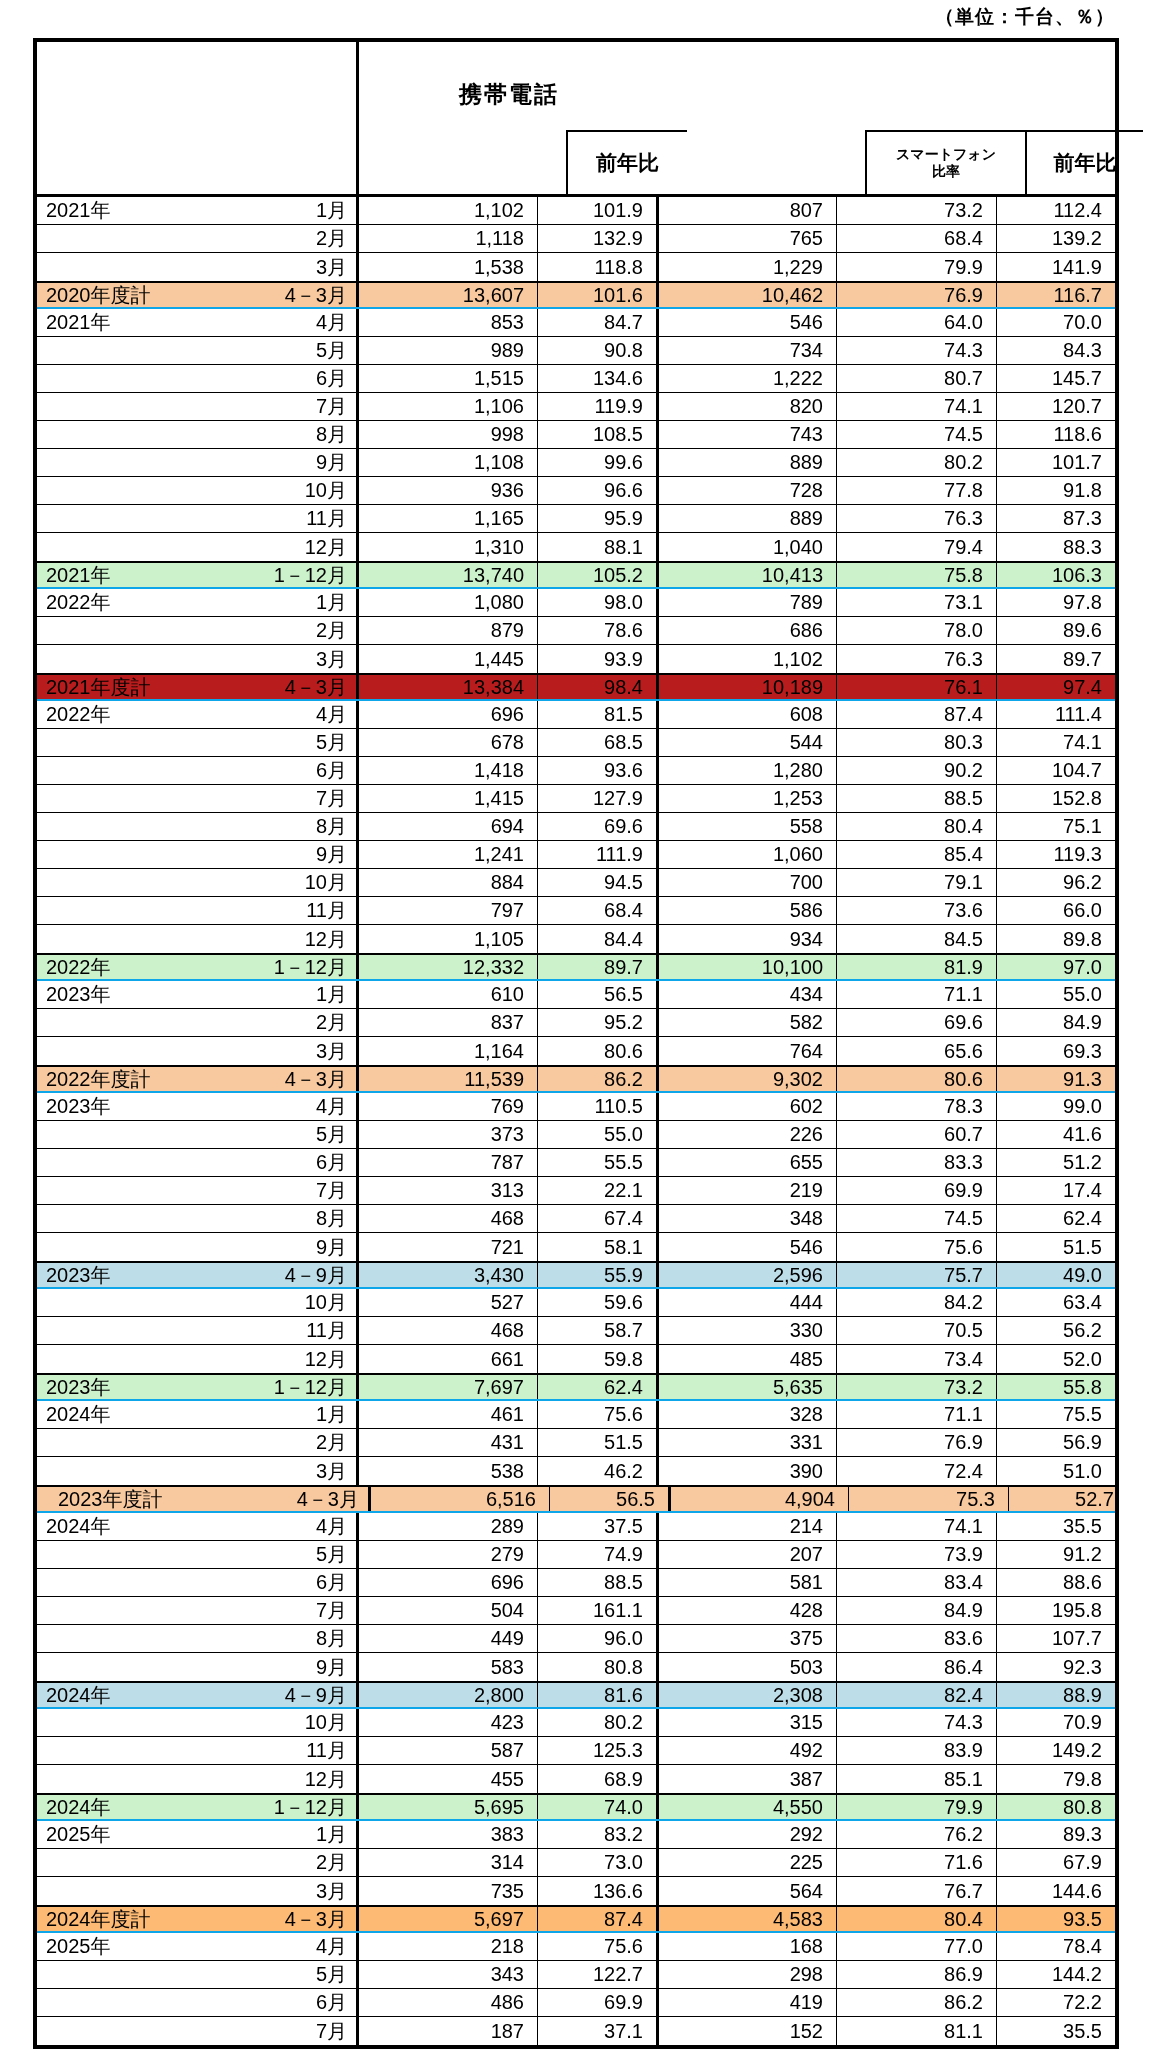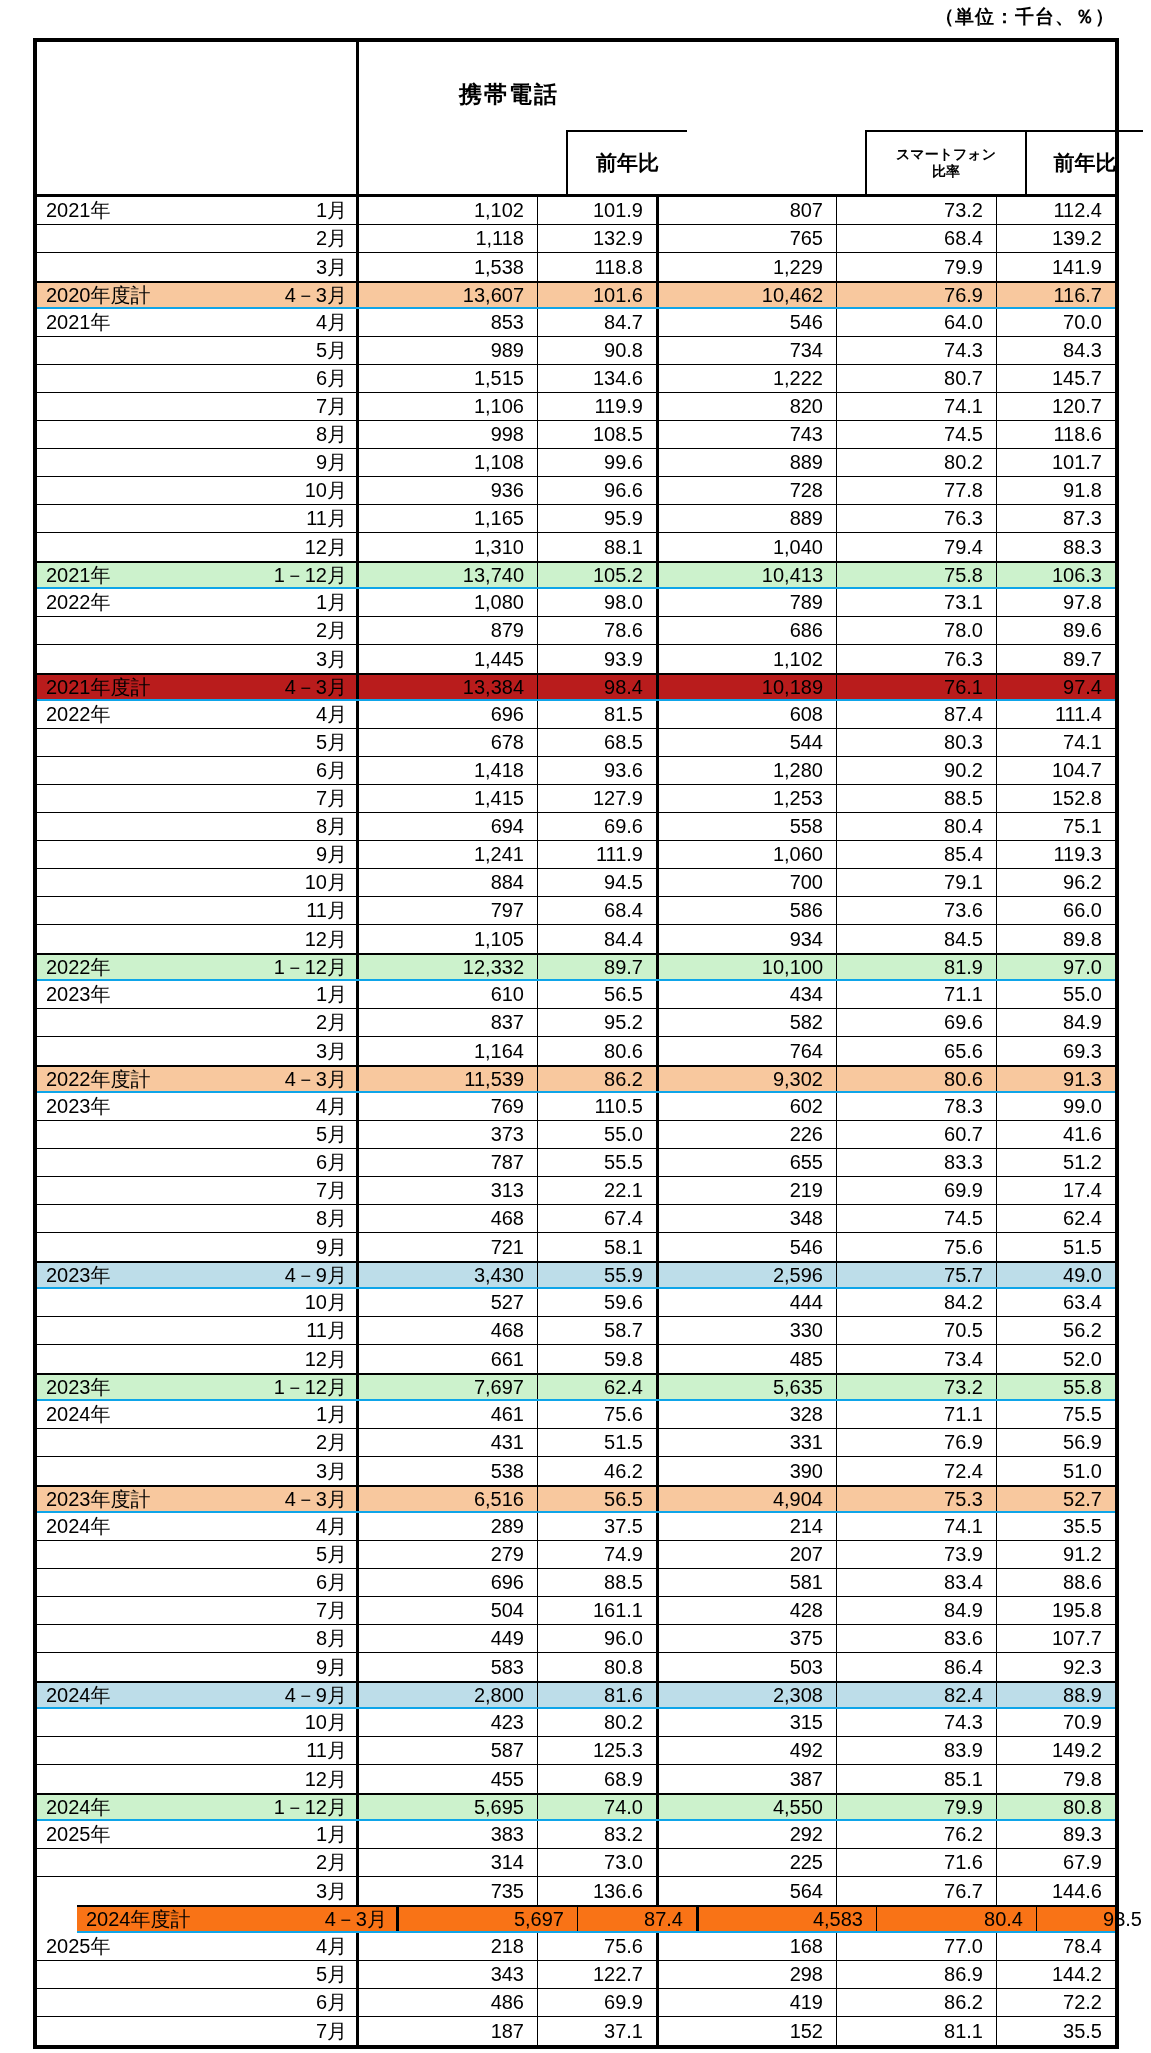--- a/index.html
+++ b/index.html
@@ -587,21 +587,21 @@
           <div class="c label">
             <span class="year"></span>
             <span class="month">3月</span>
           </div>
           <div class="c v c2">538</div>
           <div class="c v c3">46.2</div>
           <div class="c v c4">390</div>
           <div class="c v c5">72.4</div>
           <div class="c v c6">51.0</div>
         </div>
-        <div class="row summary" style="background: rgb(248, 200, 158);">
+        <div class="row summary" style="background: rgb(248, 200, 158); padding-left: 12px;">
           <div class="c label">
             <span class="year">2023年度計</span>
             <span class="month">4－3月</span>
           </div>
           <div class="c v c2">6,516</div>
           <div class="c v c3">56.5</div>
           <div class="c v c4">4,904</div>
           <div class="c v c5">75.3</div>
           <div class="c v c6">52.7</div>
         </div>
@@ -752,21 +752,21 @@
           <div class="c label">
             <span class="year"></span>
             <span class="month">3月</span>
           </div>
           <div class="c v c2">735</div>
           <div class="c v c3">136.6</div>
           <div class="c v c4">564</div>
           <div class="c v c5">76.7</div>
           <div class="c v c6">144.6</div>
         </div>
-        <div class="row summary" style="background: #f97316; margin-left: 40px;">
+        <div class="row summary" style="background: #fdba74;">
           <div class="c label">
             <span class="year">2024年度計</span>
             <span class="month">4－3月</span>
           </div>
           <div class="c v c2">5,697</div>
           <div class="c v c3">87.4</div>
           <div class="c v c4">4,583</div>
           <div class="c v c5">80.4</div>
           <div class="c v c6">93.5</div>
         </div>

